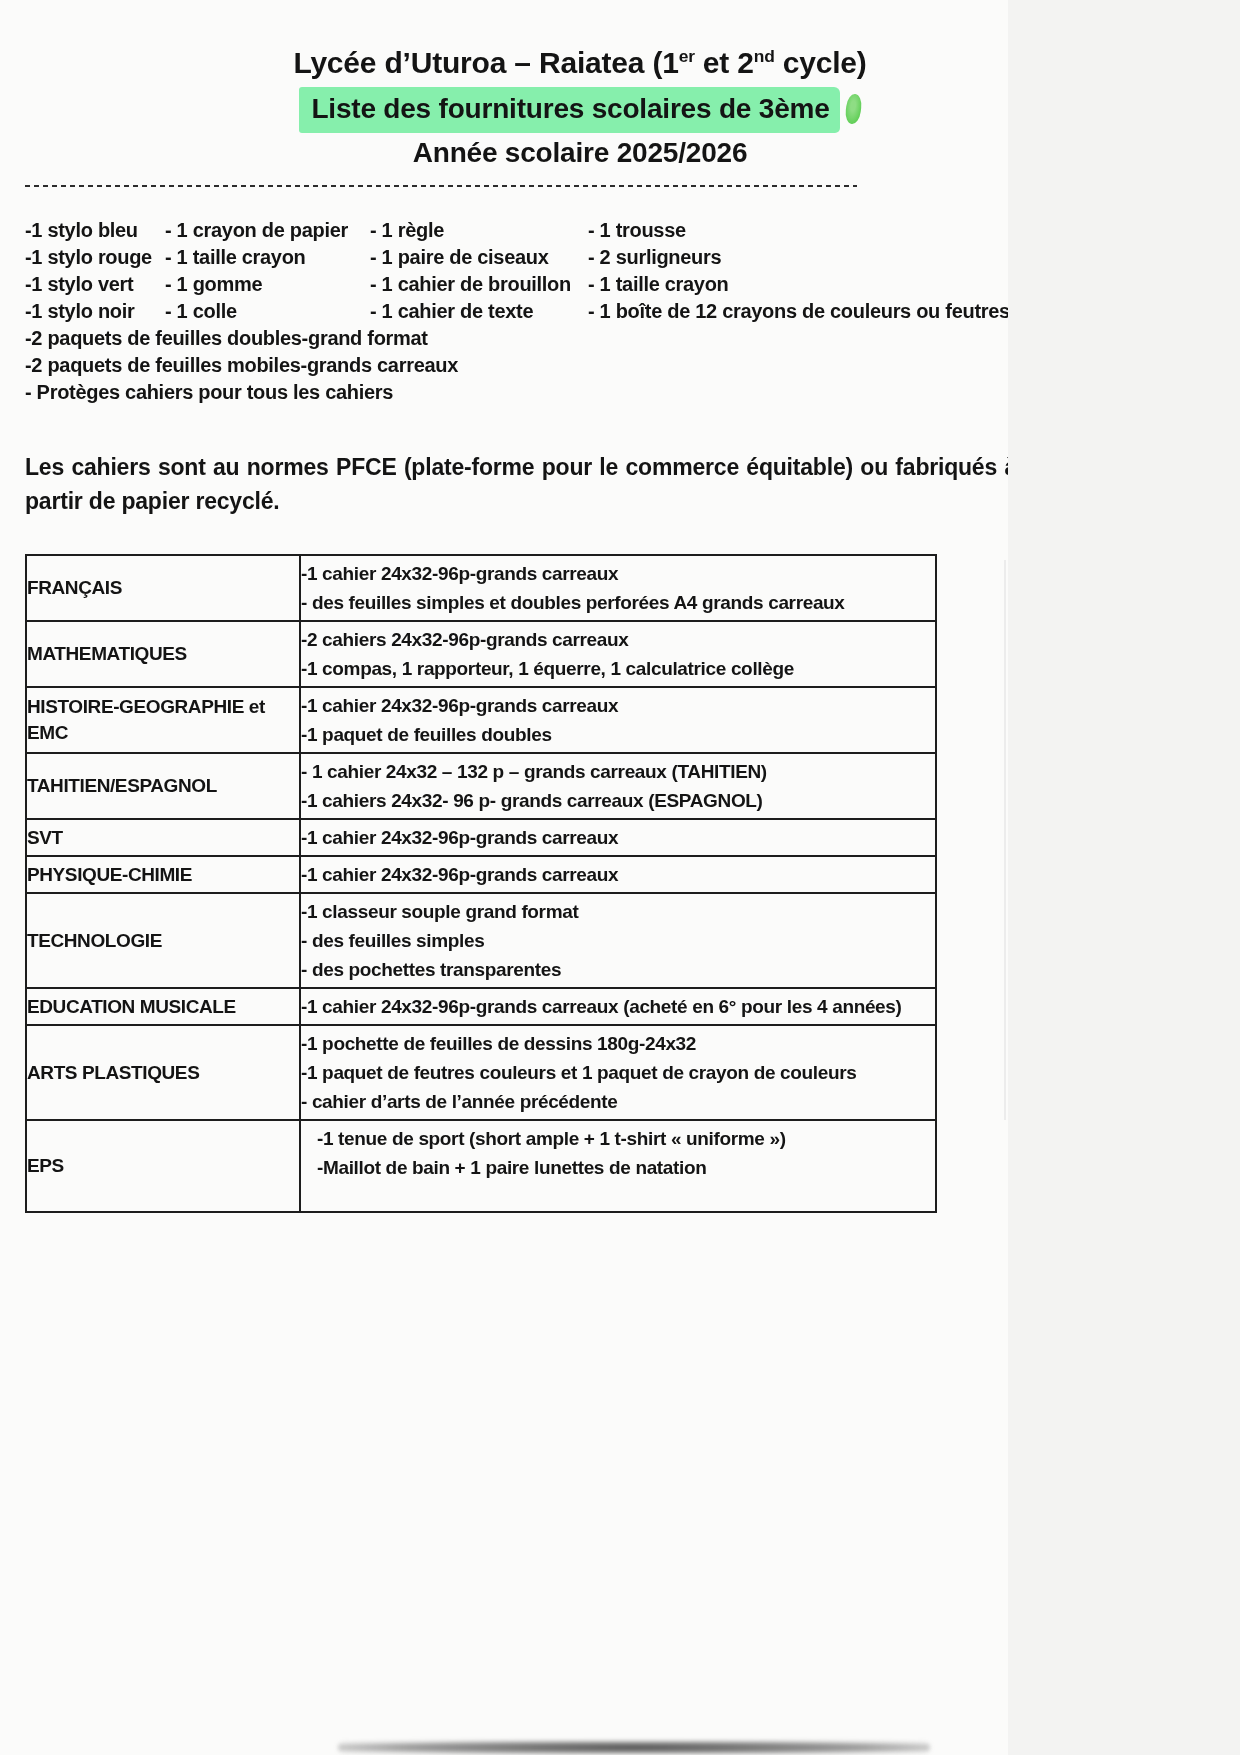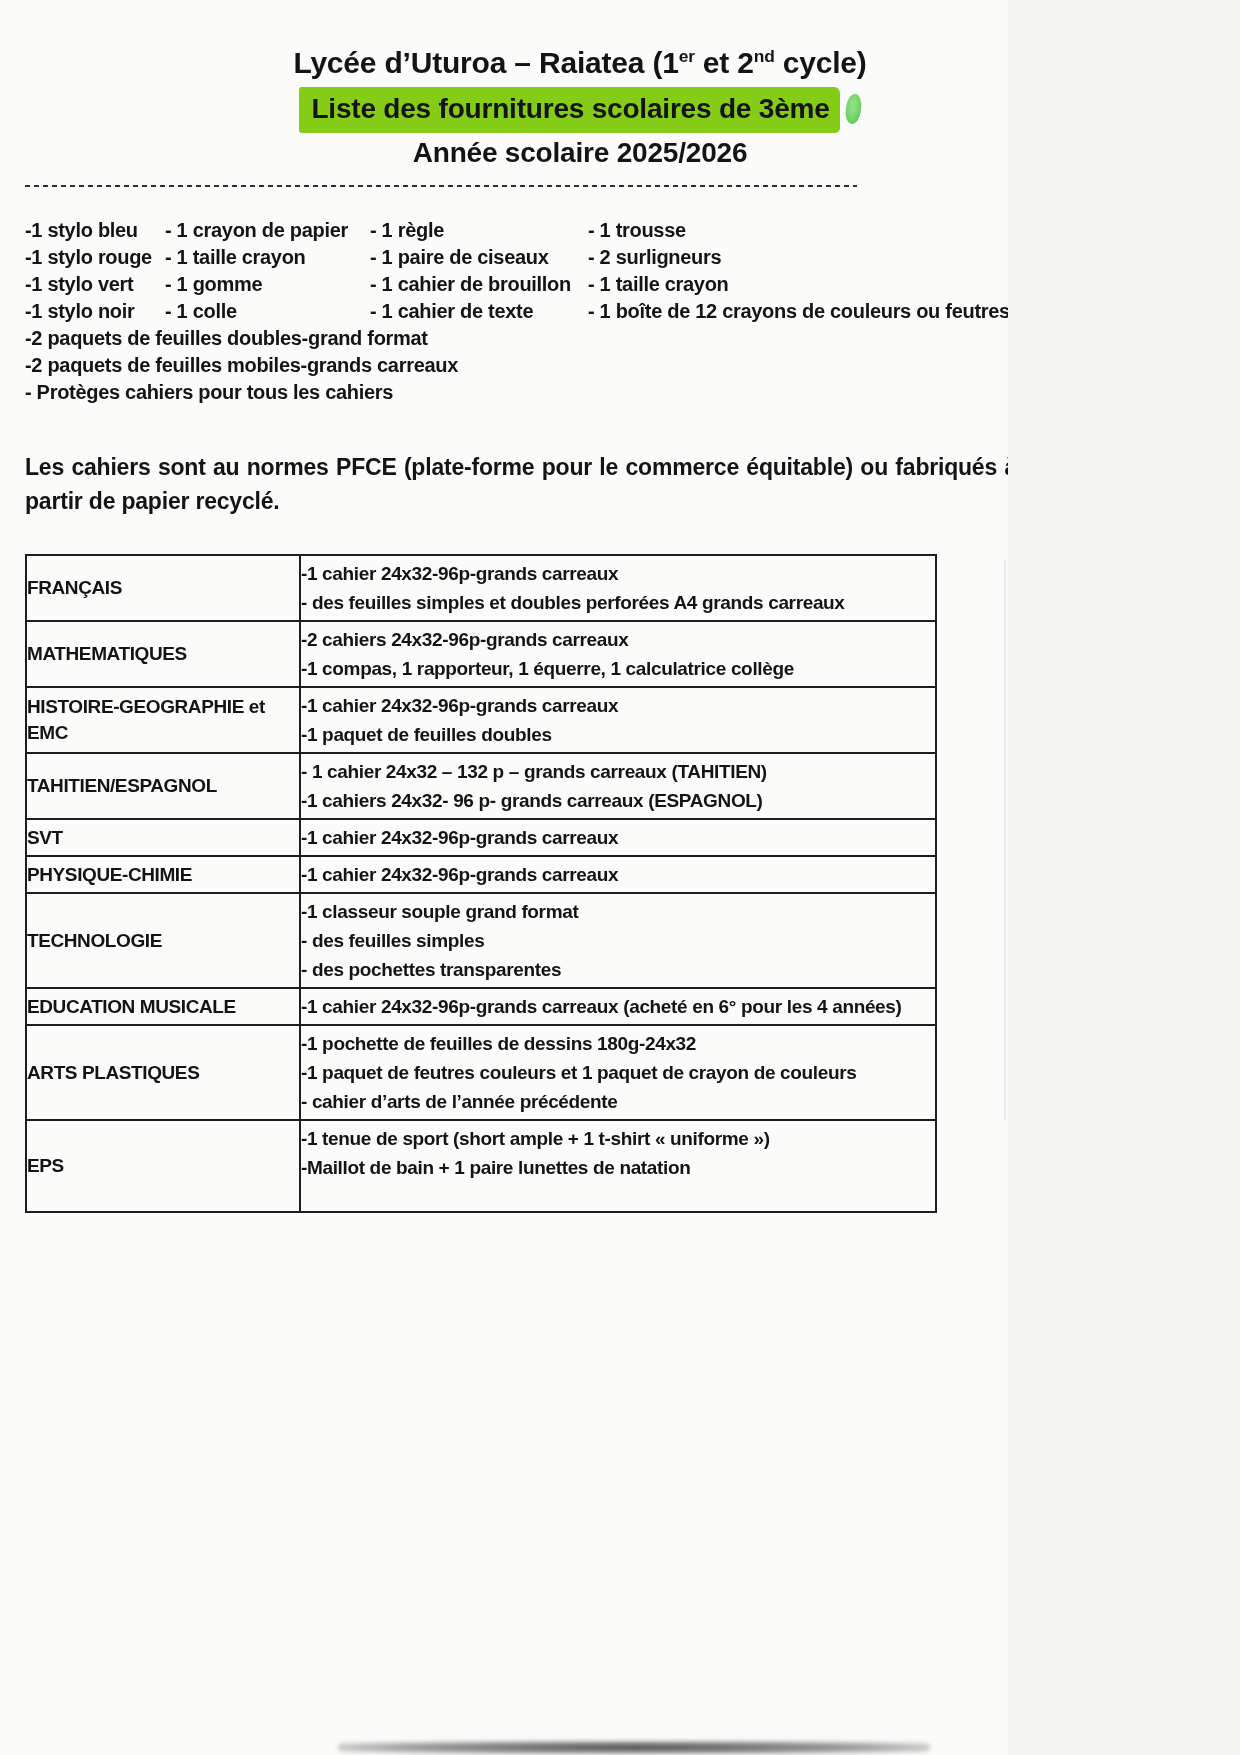--- a/index.html
+++ b/index.html
@@ -96,21 +96,21 @@
     letter-spacing:-0.4px;
     padding:3px 6px;
   }
   td.items{padding-left:12px;padding-right:4px;}
   .iline{
     font-size:19px;line-height:29px;
     letter-spacing:-0.35px;
     white-space:nowrap;
   }
   tr.tall td{height:84px;}
-  tr.tall td.items{vertical-align:top;}
+  tr.tall td.items{vertical-align:top;padding-left:16px;}
 
   
   .artifact{position:absolute;}
   .scan-smudge{
     left:338px;bottom:1px;width:592px;height:13px;
     background:radial-gradient(ellipse at center,
       rgba(45,45,45,.85) 0%, rgba(75,75,75,.55) 55%,
       rgba(130,130,130,.18) 82%, transparent 100%);
     filter:blur(2px);
     border-radius:7px;
@@ -121,21 +121,21 @@
   .mark-3{left:1079px;top:1088px;width:3px;height:20px;background:#e1e1e1;}
 </style>
 </head>
 <body>
 
 <div class="page">
   <div class="content">
 
     <div class="titles">
       <div class="t1"><span>Lycée d’Uturoa – Raiatea (1</span><sup>er</sup><span> et 2</span><sup>nd</sup><span> cycle)</span></div>
-      <div class="t2-wrap"><span class="highlight" id="hl" style="background: #84cc16;">Liste des fournitures scolaires de 3ème</span><span class="hl-cap" id="hl-cap" style="background: radial-gradient(at 45% 40%, rgb(142, 221, 132) 20%, rgb(95, 206, 85) 75%);"></span></div>
+      <div class="t2-wrap"><span class="highlight" id="hl" style="background: #86efac;">Liste des fournitures scolaires de 3ème</span><span class="hl-cap" id="hl-cap" style="background: radial-gradient(at 45% 40%, rgb(142, 221, 132) 20%, rgb(95, 206, 85) 75%);"></span></div>
       <div class="t3">Année scolaire 2025/2026</div>
     </div>
 
     <div class="dashline"></div>
 
 
     <div class="base-grid">
         <div class="bcell c0">-1 stylo bleu</div>
         <div class="bcell c1">- 1 crayon de papier</div>
         <div class="bcell c2">- 1 règle</div>

